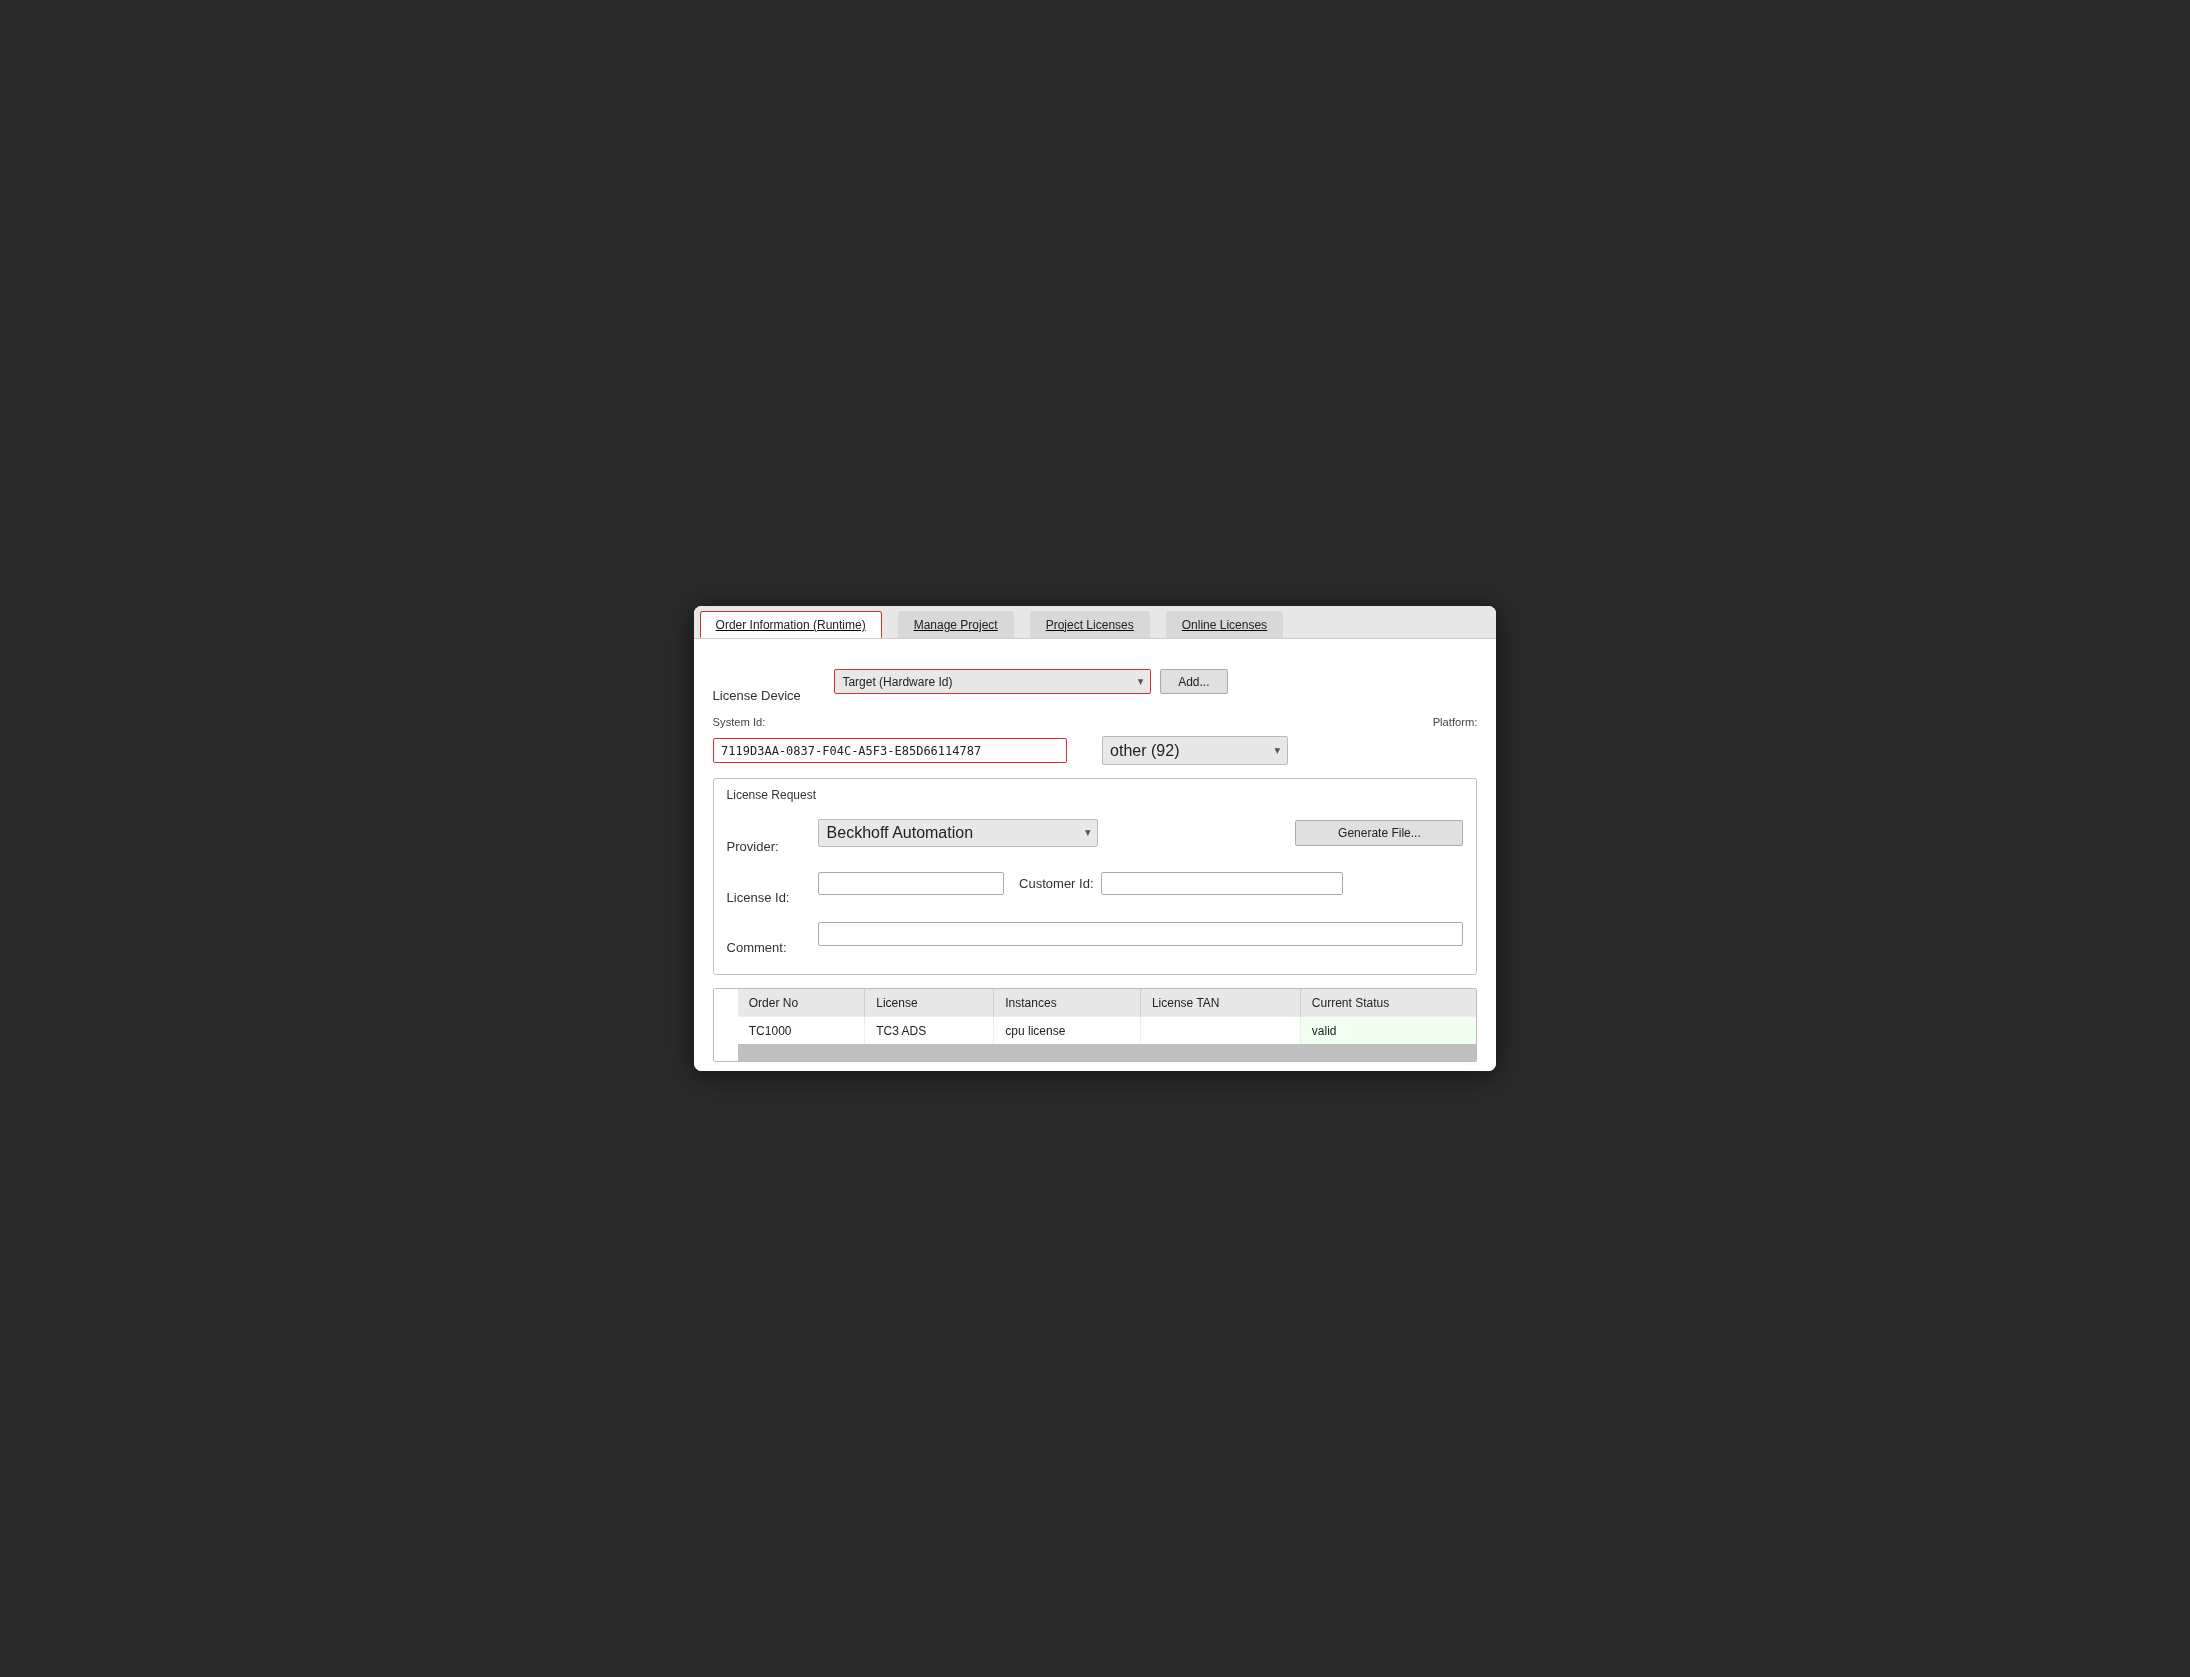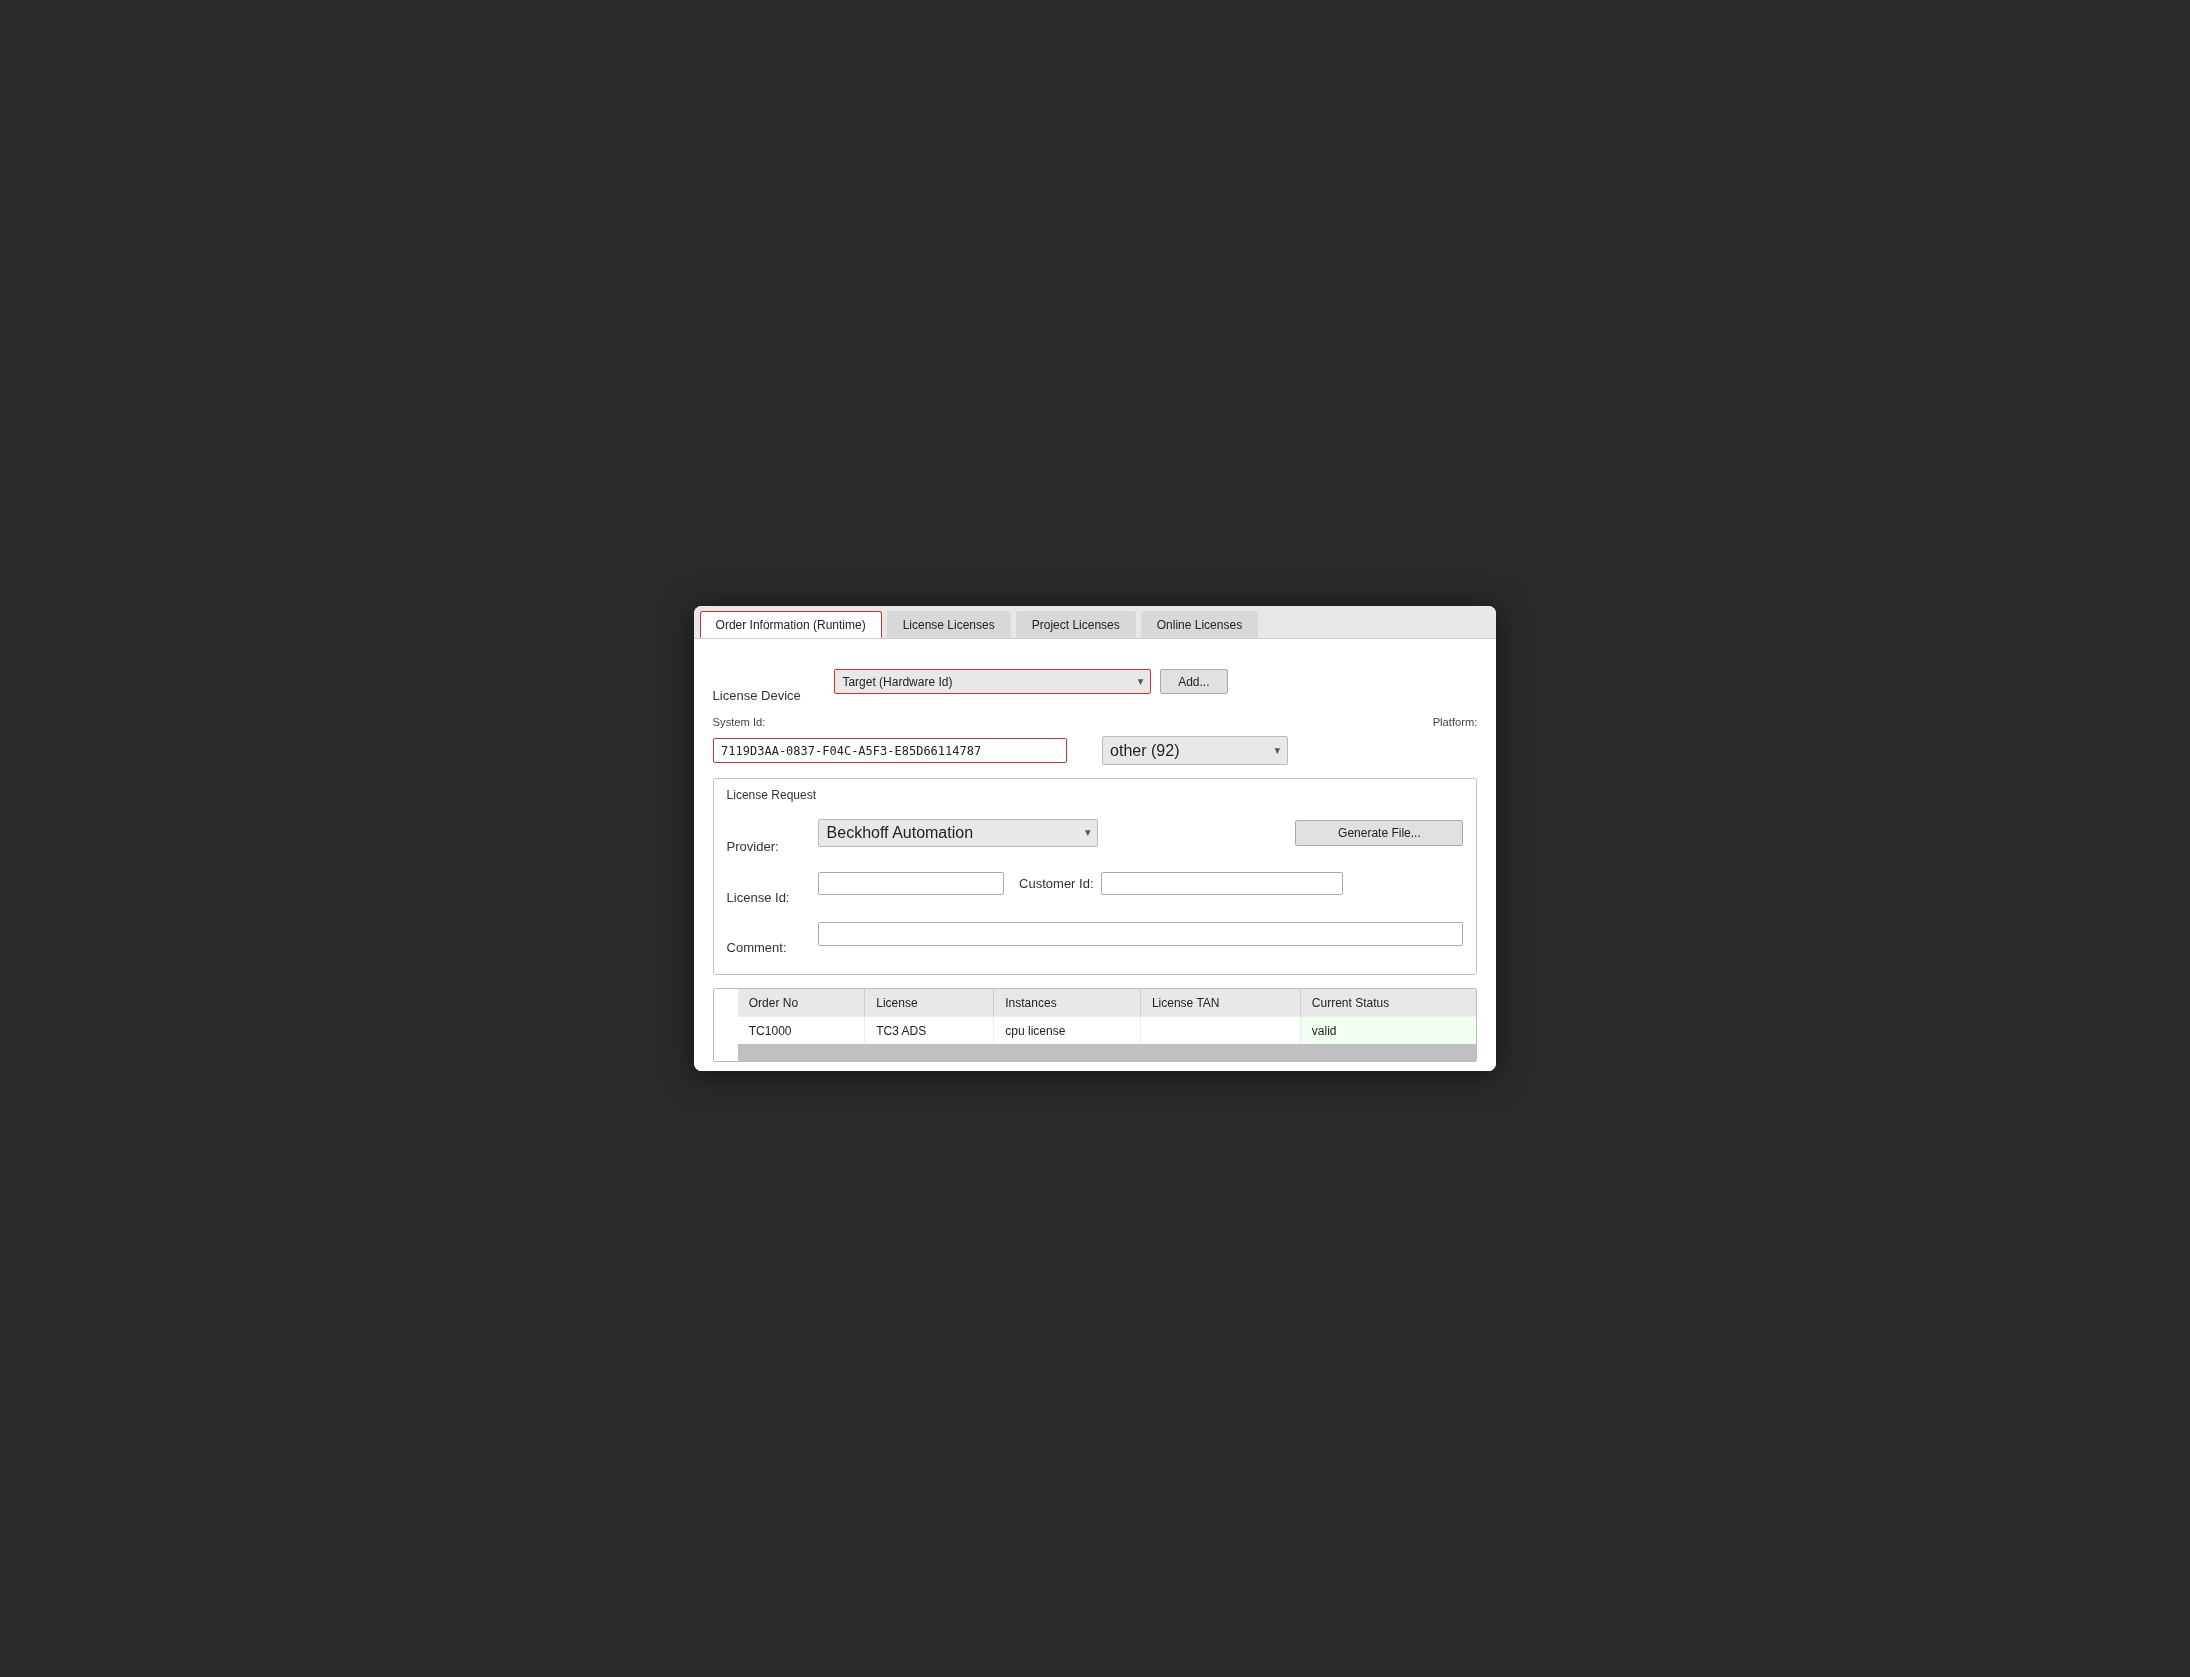--- a/index.html
+++ b/index.html
@@ -17,21 +17,22 @@
       border-radius: 7.5px;
       width: 802px;
       box-shadow: 0 3.7px 30px #0008;
       overflow: hidden;
     }
     .tab-bar {
       display: flex;
       background: #e8e8e8;
       border-bottom: 0.9px solid #ccc;
       padding: 5.6px 5.6px 0 5.6px;
-      gap: 5px;
+      gap: 16px;
+      text-decoration: underline;
     }
     .tab {
       padding: 5.6px 15px;
       cursor: pointer;
       border: 0.9px solid transparent;
       border-radius: 2.8px 2.8px 0 0;
       background: #d8d8d8;
       font-size: 12px;
       color: #222;
       user-select: none;
@@ -194,21 +195,21 @@
       margin-top: 0;
     }
   </style>
 </head>
 <body>
 
 <div class="window">
 
   <div class="tab-bar">
     <div class="tab active">Order Information (Runtime)</div>
-    <div class="tab">License Licenses</div>
+    <div class="tab">Manage Project</div>
     <div class="tab">Project Licenses</div>
     <div class="tab">Online Licenses</div>
   </div>
 
   <div class="content">
 
     <div class="field-row" style="margin-bottom:13px; margin-top:3.7px;">
       <span class="field-label">License Device</span>
       <div class="select-wrapper">
         <select class="select-box">

